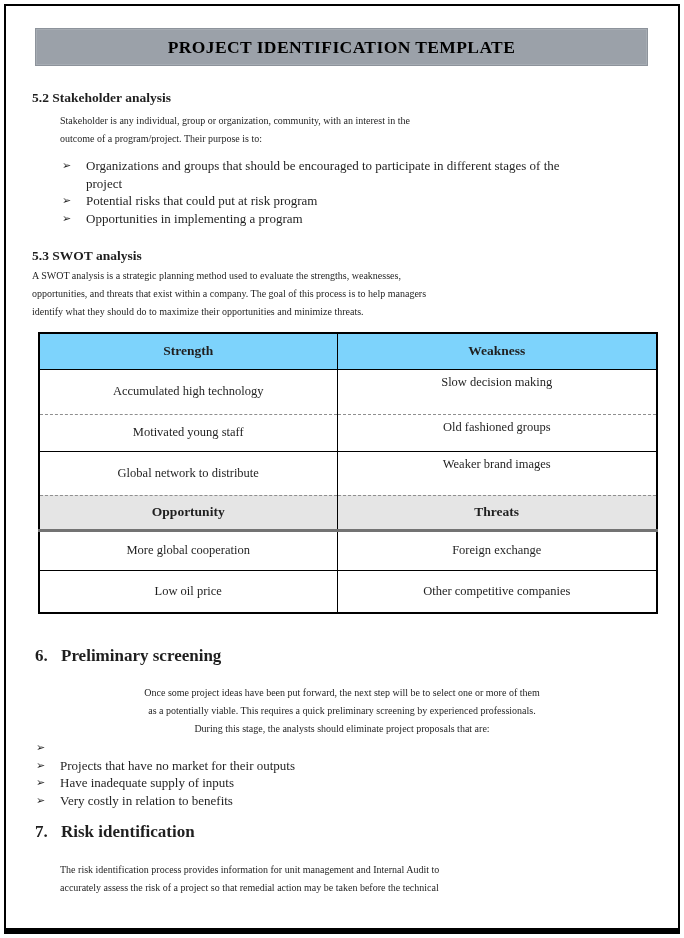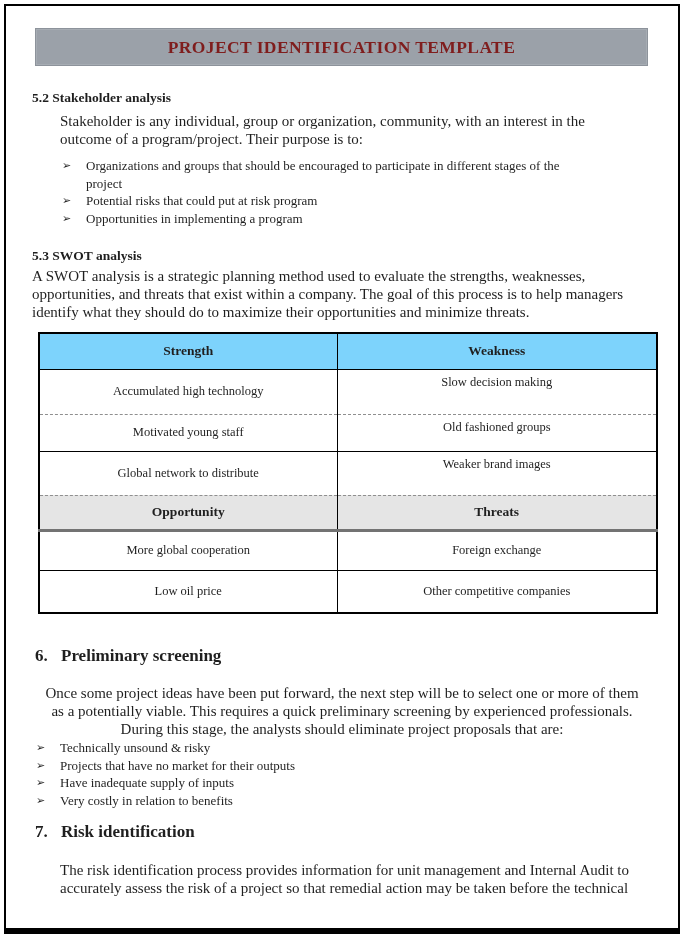--- a/index.html
+++ b/index.html
@@ -19,28 +19,28 @@
   }
   
   .banner {
     margin: 22px 4px 0 3px; height: 38px;
     background: #9ba1a9;
     border: 1px solid #8d939b;
     box-shadow: inset 0 0 0 1px #a6acb3;
     display: flex; align-items: center; justify-content: center;
   }
   .banner .title-text {
-    color: #7f1d1d; font-weight: bold; font-size: 17.5px; letter-spacing: 0.4px;
+    color: #000000; font-weight: bold; font-size: 17.5px; letter-spacing: 0.4px;
   }
   
   .h-small { font-size: 13.5px; font-weight: bold; line-height: 16px; }
   .h-52 { margin-top: 24px; }
   .h-53 { margin-top: 21px; }
   
-  .para { font-size: 15px; line-height: 18px; white-space: pre-line; }
+  .para { font-size: 10px; line-height: 18px; white-space: pre-line; }
   .indent { padding-left: 28px; }
   .p-52 { margin-top: 6px; }
   .p-53 { margin-top: 3px; }
   
   .bullets { list-style: none; margin-top: 9px; }
   .bullets li { display: flex; font-size: 13px; line-height: 17.5px; }
   .bullets .marker {
     font-family: "DejaVu Sans", sans-serif;
     font-size: 11px; line-height: 17.5px;
     flex: 0 0 24px; color: #1f1f1f;
@@ -154,21 +154,20 @@
   <div class="h-big h-6">
     <span class="num">6.</span>
     <span>Preliminary screening</span>
   </div>
   <p class="para p-6">Once some project ideas have been put forward, the next step will be to select one or more of them
 as a potentially viable. This requires a quick preliminary screening by experienced professionals.
 During this stage, the analysts should eliminate project proposals that are:</p>
   <ul class="bullets list-6">
     <li>
       <span class="marker">➢</span>
-      <span class="li-text">Technically unsound &amp; risky</span>
     </li>
     <li>
       <span class="marker">➢</span>
       <span class="li-text">Projects that have no market for their outputs</span>
     </li>
     <li>
       <span class="marker">➢</span>
       <span class="li-text">Have inadequate supply of inputs</span>
     </li>
     <li>

